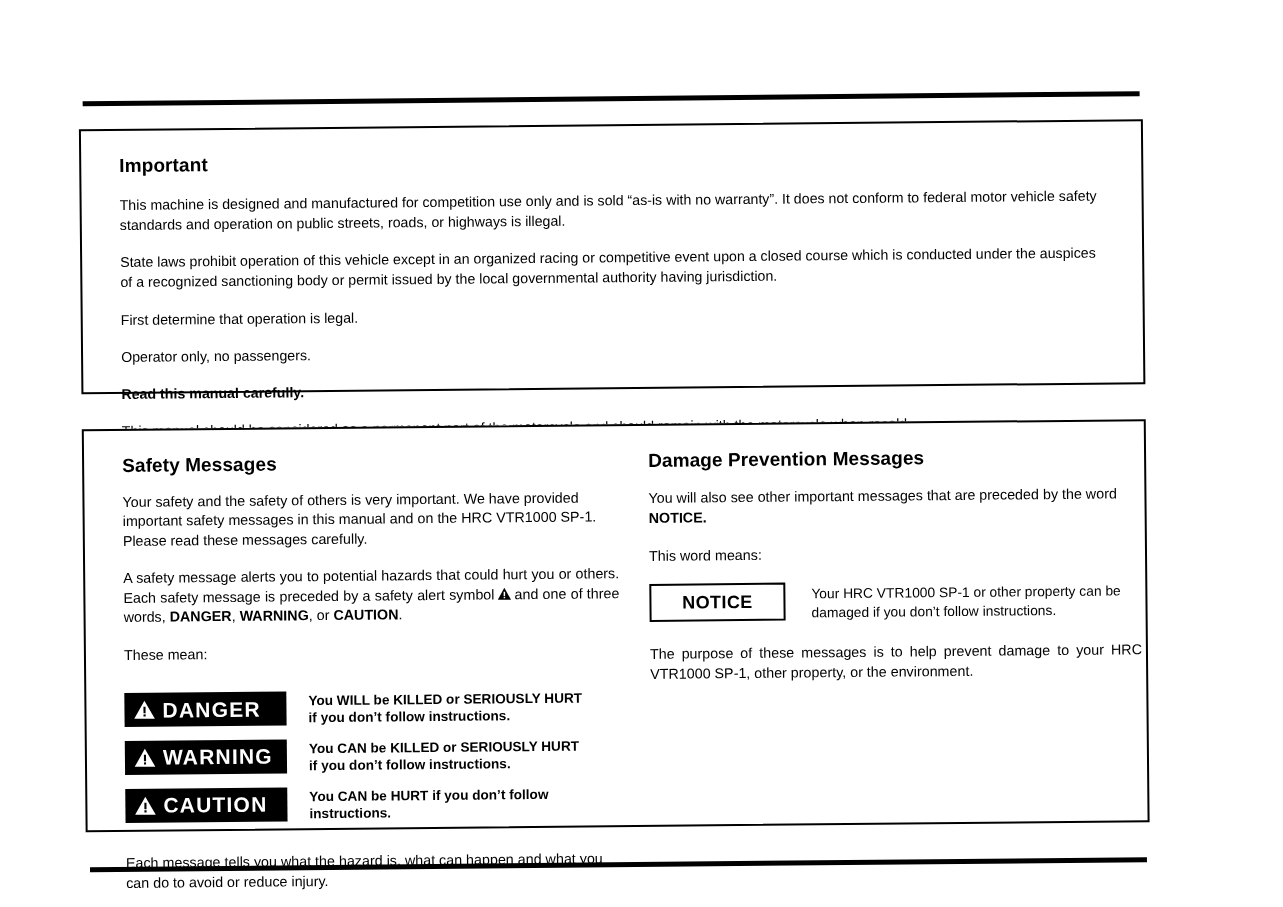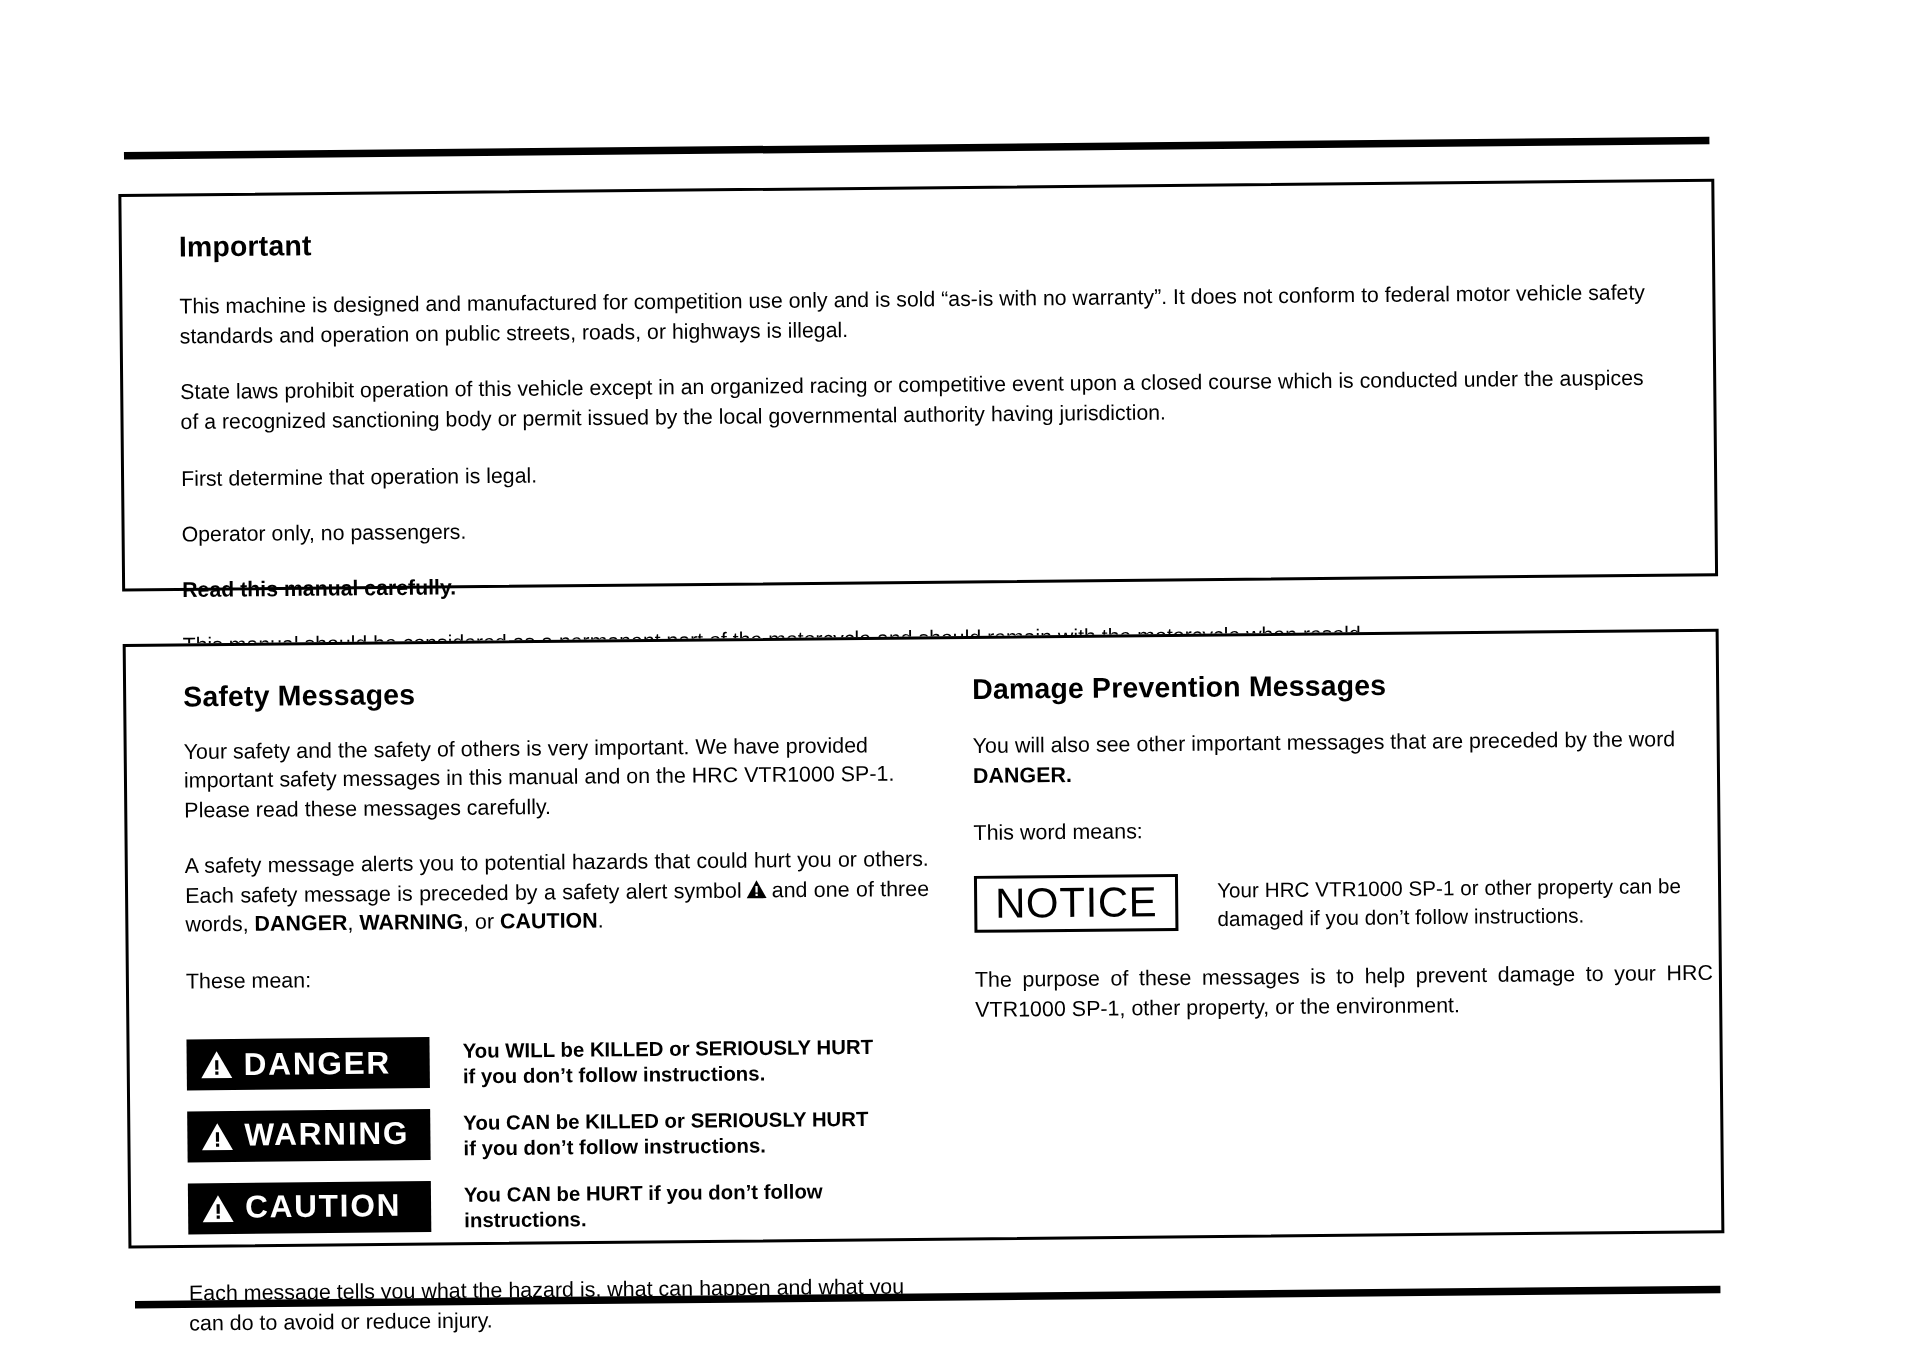--- a/index.html
+++ b/index.html
@@ -159,22 +159,22 @@
     height: 38px;
     flex: 0 0 136px;
     border: 2px solid #000;
     display: flex;
     align-items: center;
     justify-content: center;
     box-sizing: border-box;
     background: #fff;
   }
   .notice-box .word {
-    font-size: 28px;
-    font-weight: normal;
+    font-size: 18px;
+    font-weight: bold;
     letter-spacing: 0.4px;
     line-height: 1;
   }
   .notice-desc {
     margin-left: 26px;
     font-size: 13.8px;
     line-height: 1.34;
     padding-top: 3px;
     width: 322px;
   }
@@ -267,21 +267,21 @@
           </div>
 
           <div class="spacer-18"></div>
 
           <p class="body">Each message tells you what the hazard is, what can happen and what you can do to avoid or reduce injury.</p>
         </div>
 
         <div class="col-right">
           <h2 class="sec-title">Damage Prevention Messages</h2>
 
-          <p class="body"><span>You will also see other important messages that are preceded by the word</span> <b>DANGER.</b></p>
+          <p class="body"><span>You will also see other important messages that are preceded by the word</span> <b>NOTICE.</b></p>
 
           <p class="body">This word means:</p>
 
           <div class="notice-row">
             <div class="notice-box">
               <span class="word">NOTICE</span>
             </div>
             <div class="notice-desc">Your HRC VTR1000 SP-1 or other property can be damaged if you don’t follow instructions.</div>
           </div>
 

